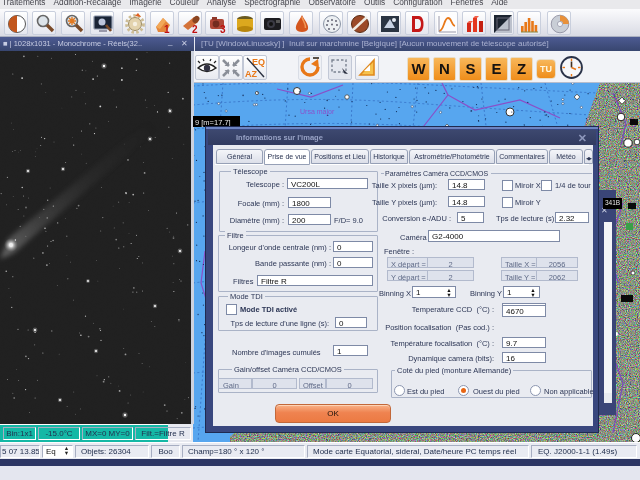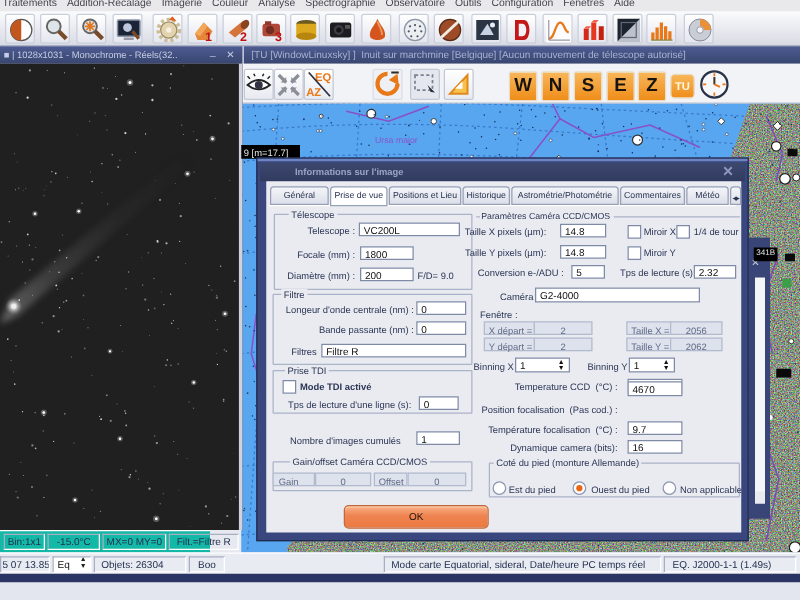--- a/index.html
+++ b/index.html
@@ -917,20 +917,21 @@
 <div class="sec" style="left:38px;width:42px;text-align:center">-15.0°C</div>
 <div class="sec" style="left:82px;width:51px;text-align:center">MX=0 MY=0</div>
 <div class="sec" style="left:135px;width:56px;text-align:center">Filt.=Filtre R</div>
 </div>
 
 <div id="cstat" class="ab">
 <div class="sec" style="left:0;width:40px;padding-left:1px">5 07 13.85</div>
 <div class="sec" style="left:42px;width:31px;background:#fff;color:#111;padding-left:3px">Eq<span style="position:absolute;right:1px;top:0;width:9px;height:11px;font-size:5.5px;line-height:5px;text-align:center;color:#222">▲<br>▼</span></div>
 <div class="sec" style="left:75px;width:74px;padding-left:5px">Objets: 26304</div>
 <div class="sec" style="left:151px;width:29px;text-align:center">Boo</div>
+<div class="sec" style="left:182px;width:123px;padding-left:5px">Champ=180 ° x 120 °</div>
 <div class="sec" style="left:307px;width:222px;padding-left:5px">Mode carte Equatorial, sideral, Date/heure PC temps réel</div>
 <div class="sec" style="left:531px;width:106px;padding-left:6px">EQ. J2000-1-1 (1.49s)</div>
 </div>
 
 <div id="botnavy" class="ab"></div>
 <div id="botlight" class="ab"></div>
 
 <div id="dlg" class="ab">
 <div id="dlgtop"></div>
 <div id="dtitle"><span>Informations sur l'image</span><span id="dx">✕</span></div>
@@ -961,21 +962,21 @@
           <i style="left:6px">Filtre</i>
         </div>
   <div class="lab lr" style="left:0;top:98px;width:118px">Longeur d'onde centrale (nm) :</div>
   <div class="inp" style="left:120px;top:96px;width:40px;height:11px">0</div>
   <div class="lab lr" style="left:0;top:114px;width:118px">Bande passante (nm) :</div>
   <div class="inp" style="left:120px;top:112px;width:40px;height:11px">0</div>
   <div class="lab" style="left:20px;top:132px">Filtres</div>
   <div class="inp" style="left:44px;top:130px;width:116px;height:11px">Filtre R</div>
 
   <div class="gb" style="left:5px;top:151px;width:160px;height:35px">
-          <i style="left:9px">Prise TDI</i>
+          <i style="left:9px">Mode TDI</i>
         </div>
   <div class="cb" style="left:13px;top:159px"></div>
   <div class="lab" style="left:27px;top:160px;font-weight:bold">Mode TDI activé</div>
   <div class="lab lr" style="left:0;top:174px;width:116px">Tps de lecture d'une ligne (s):</div>
   <div class="inp" style="left:122px;top:172px;width:32px;height:11px">0</div>
 
   <div class="lab" style="left:19px;top:203px">Nombre d'images cumulés</div>
   <div class="inp" style="left:120px;top:200px;width:35px;height:11px">1</div>
 
   <div class="gb" style="left:5px;top:224px;width:160px;height:24px">

